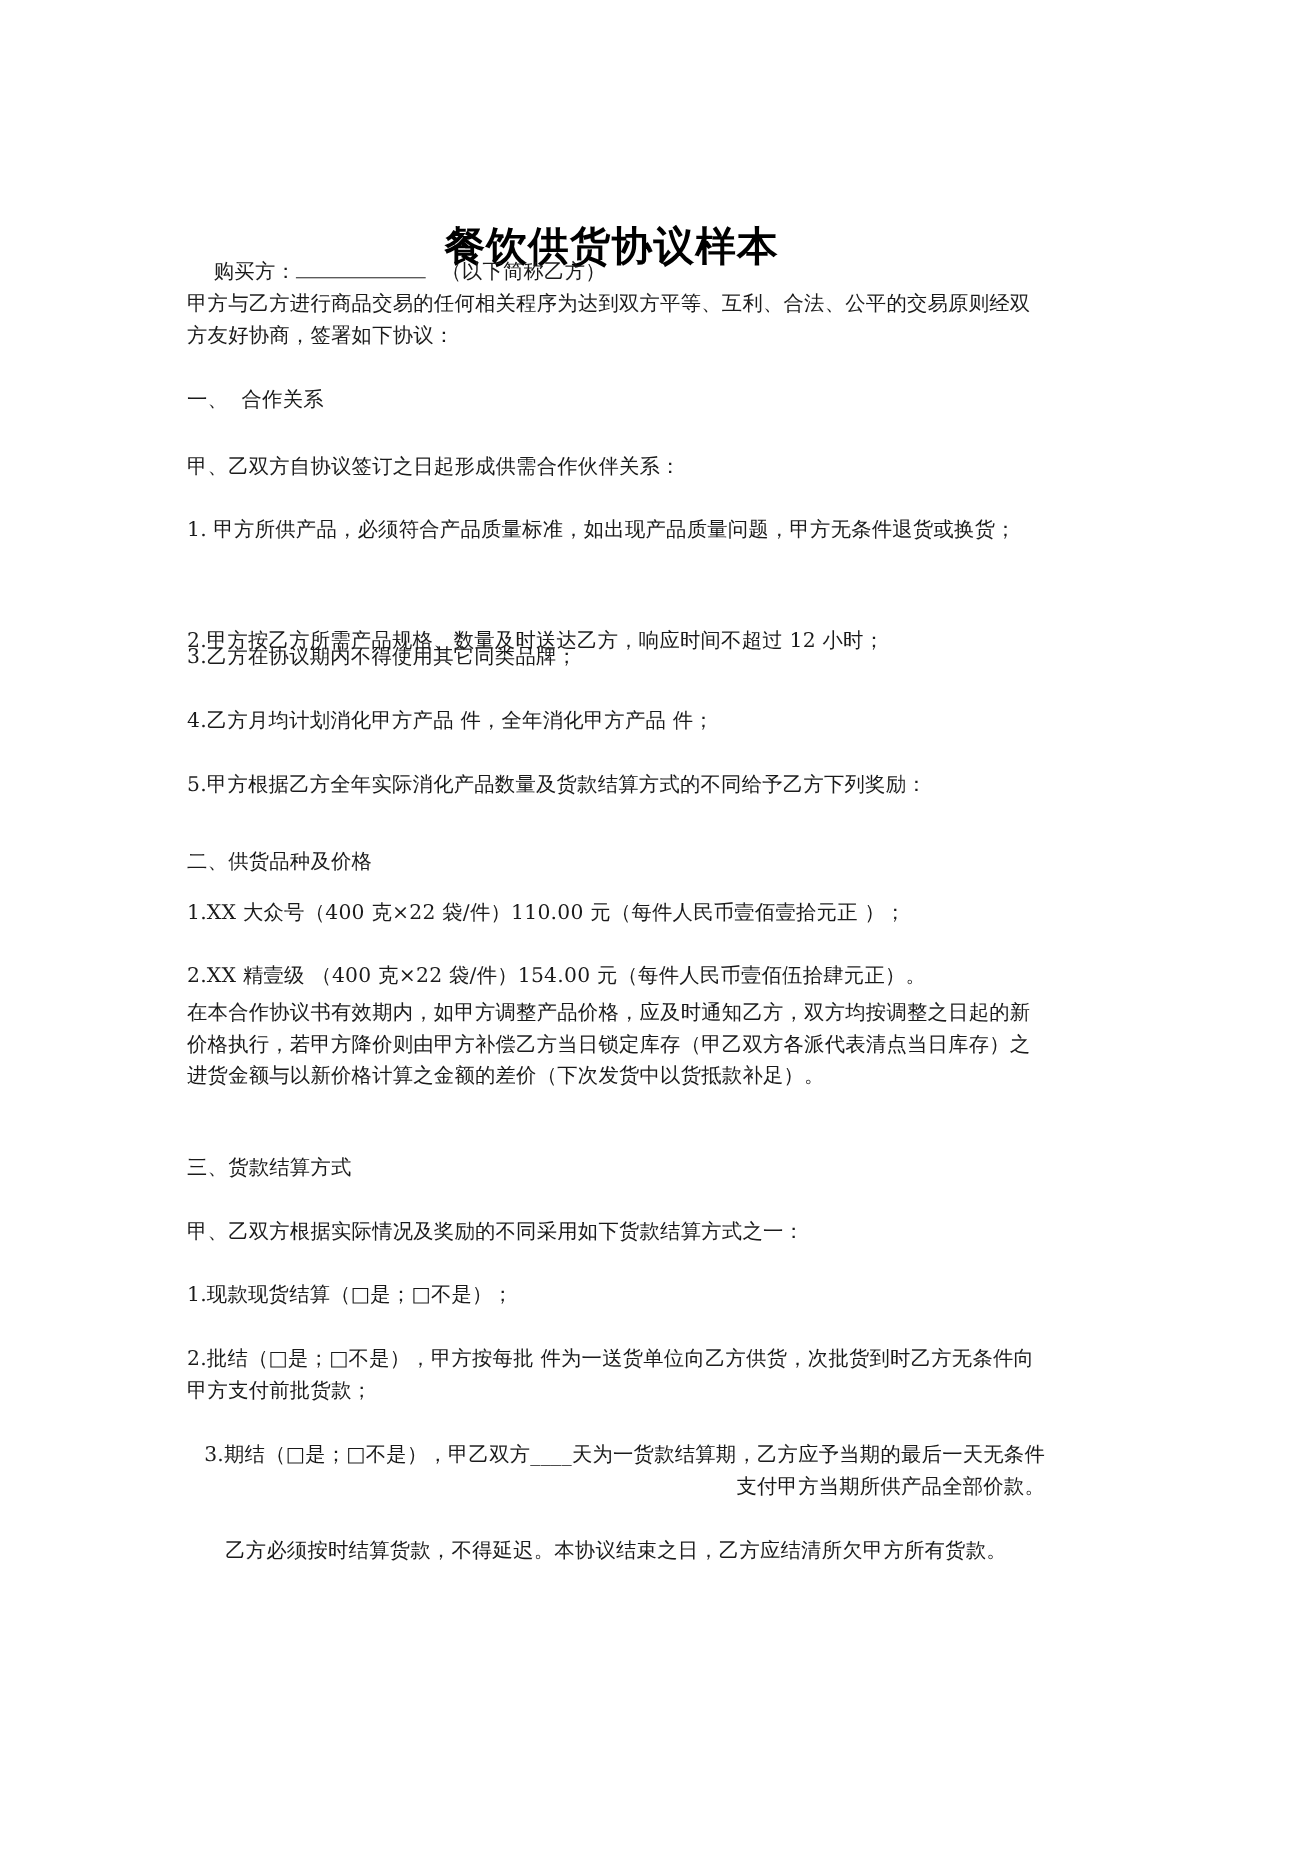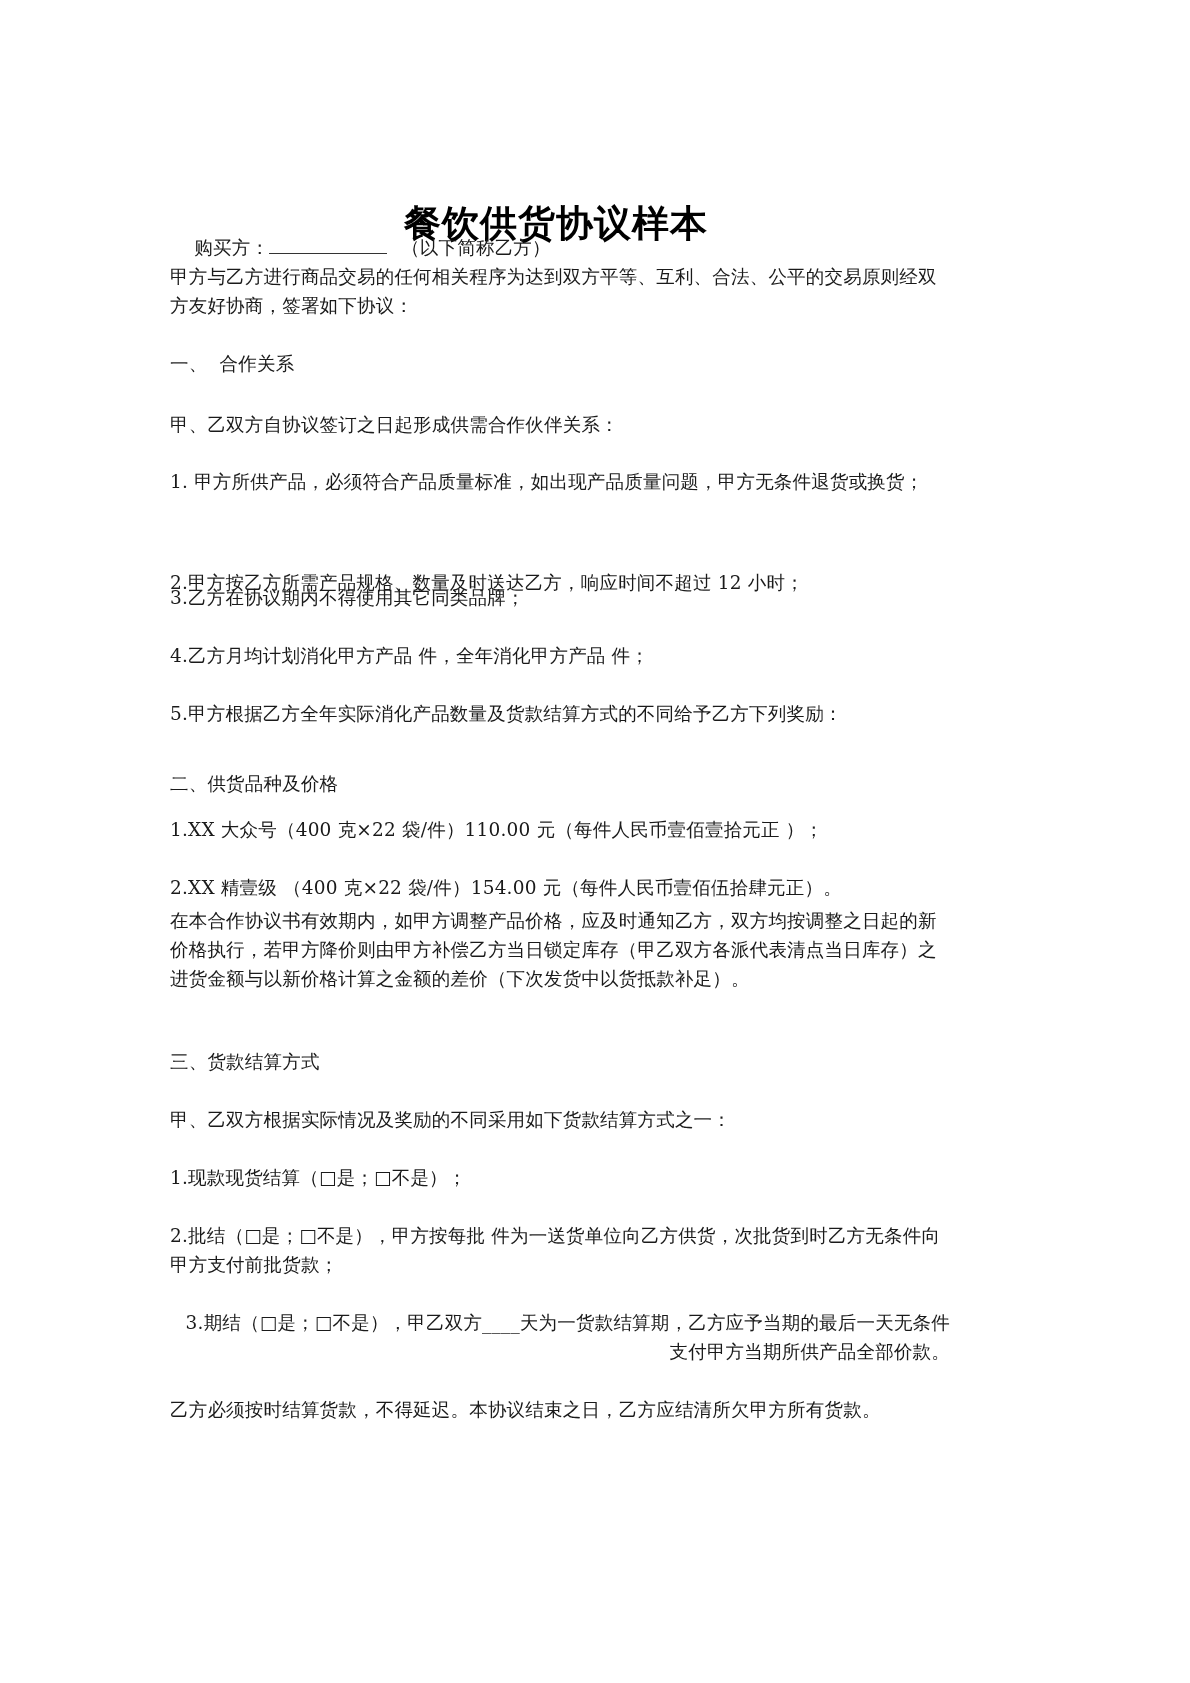--- a/index.html
+++ b/index.html
@@ -76,15 +76,15 @@
   <div class="para" style="top:757px;margin-top:12px;">二、供货品种及价格</div>
   <div class="para" style="top:815px;">1.XX 大众号（400 克×22 袋/件）110.00 元（每件人民币壹佰壹拾元正 ）；</div>
   <div class="para" style="top:873px;">2.XX 精壹级 （400 克×22 袋/件）154.00 元（每件人民币壹佰伍拾肆元正）。</div>
   <div class="para" style="top:906px;">在本合作协议书有效期内，如甲方调整产品价格，应及时通知乙方，双方均按调整之日起的新价格执行，若甲方降价则由甲方补偿乙方当日锁定库存（甲乙双方各派代表清点当日库存）之进货金额与以新价格计算之金额的差价（下次发货中以货抵款补足）。</div>
 
   <div class="para" style="top:1047px;">三、货款结算方式</div>
   <div class="para" style="top:1105px;">甲、乙双方根据实际情况及奖励的不同采用如下货款结算方式之一：</div>
   <div class="para" style="top:1163px;">1.现款现货结算（□是；□不是）；</div>
   <div class="para" style="top:1221px;">2.批结（□是；□不是），甲方按每批 件为一送货单位向乙方供货，次批货到时乙方无条件向甲方支付前批货款；</div>
   <div class="para" style="top:1308px;text-align:right;">3.期结（□是；□不是），甲乙双方____天为一货款结算期，乙方应予当期的最后一天无条件支付甲方当期所供产品全部价款。</div>
-  <div class="para" style="top:1395px;">乙方必须按时结算货款，不得延迟。本协议结束之日，乙方应结清所欠甲方所有货款。</div>
+  <div class="para" style="top:1395px;text-align:center;">乙方必须按时结算货款，不得延迟。本协议结束之日，乙方应结清所欠甲方所有货款。</div>
 
 </div>
 
 </body></html>

